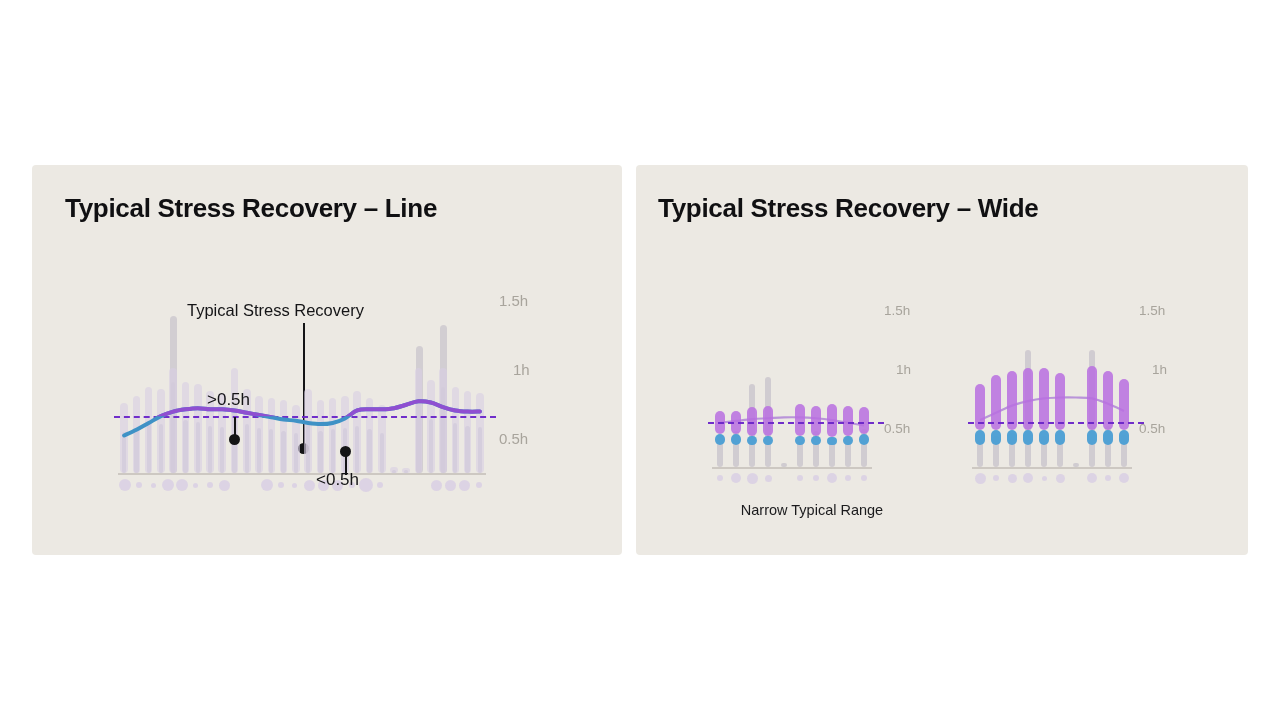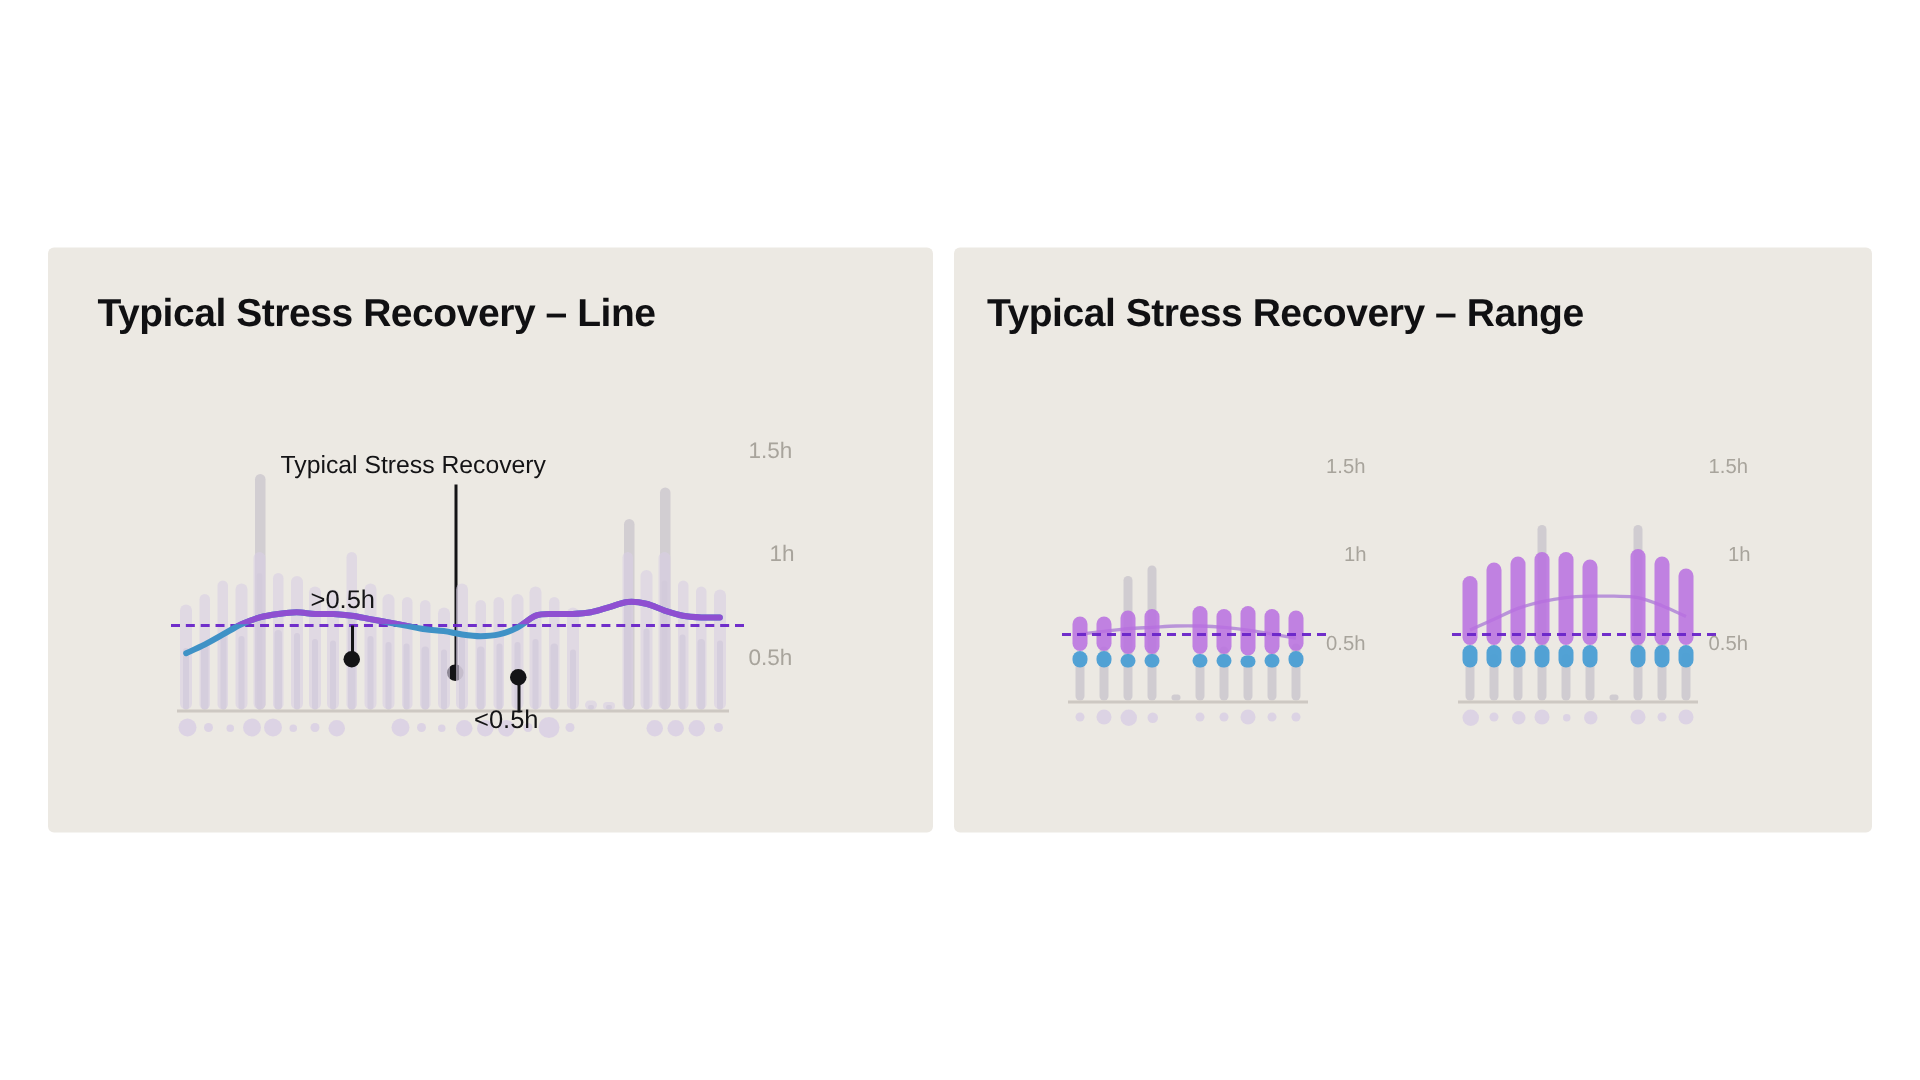--- a/index.html
+++ b/index.html
@@ -170,21 +170,21 @@
     <div class="ann-line" style="left:202px;top:252px;height:22px;"></div>
     <div class="ann-dot" style="left:197px;top:269px;"></div>
 
     <div class="callout-text" style="left:284px;top:305px;font-size:17px;">&lt;0.5h</div>
     <div class="ann-line" style="left:313px;top:288px;height:22px;"></div>
     <div class="ann-dot" style="left:308px;top:281px;"></div>
   </div>
 
   <div class="card" id="card-range">
 
-    <div class="card-title">Typical Stress Recovery – Range</div>
+    <div class="card-title">Typical Stress Recovery – Wide</div>
 
     <div class="plot" id="plot-narrow" style="left:76px;top:140px;width:160px;height:200px;">
         <div class="bar-stem" style="left: 4.832px; width: 6.336px; bottom: 38px; height: 31.6px; background: rgb(201, 196, 204);"></div>
         <div class="bar-stem" style="left: 20.832px; width: 6.336px; bottom: 38px; height: 36.1143px; background: rgb(201, 196, 204);"></div>
         <div class="bar-stem" style="left: 36.832px; width: 6.336px; bottom: 38px; height: 83.0629px; background: rgb(201, 196, 204);"></div>
         <div class="bar-stem" style="left: 52.832px; width: 6.336px; bottom: 38px; height: 90.2857px; background: rgb(201, 196, 204);"></div>
         <div class="bar-stem" style="left: 68.832px; width: 6.336px; bottom: 38px; height: 4.51429px; background: rgb(201, 196, 204);"></div>
         <div class="bar-stem" style="left: 84.832px; width: 6.336px; bottom: 38px; height: 25.28px; background: rgb(201, 196, 204);"></div>
         <div class="bar-stem" style="left: 100.832px; width: 6.336px; bottom: 38px; height: 36.1143px; background: rgb(201, 196, 204);"></div>
         <div class="bar-stem" style="left: 116.832px; width: 6.336px; bottom: 38px; height: 28.8914px; background: rgb(201, 196, 204);"></div>
@@ -219,20 +219,21 @@
         <div class="dot" style="width: 7px; height: 7px; left: 52.5px; top: 169.5px; background: rgb(217, 207, 228);"></div>
         <div class="dot" style="width: 6px; height: 6px; left: 85px; top: 170px; background: rgb(217, 207, 228);"></div>
         <div class="dot" style="width: 6px; height: 6px; left: 101px; top: 170px; background: rgb(217, 207, 228);"></div>
         <div class="dot" style="width: 10px; height: 10px; left: 115px; top: 168px; background: rgb(217, 207, 228);"></div>
         <div class="dot" style="width: 6px; height: 6px; left: 133px; top: 170px; background: rgb(217, 207, 228);"></div>
         <div class="dot" style="width: 6px; height: 6px; left: 149px; top: 170px; background: rgb(217, 207, 228);"></div>
       </div>
     <div class="axis-label" style="left:248px;top:138px;font-size:13.5px;">1.5h</div>
     <div class="axis-label" style="left:260px;top:197px;font-size:13.5px;">1h</div>
     <div class="axis-label" style="left:248px;top:256px;font-size:13.5px;">0.5h</div>
+    <div class="panel-caption" style="left:26px;top:337px;width:300px;">Narrow Typical Range</div>
 
     <div class="plot" id="plot-wide" style="left:336px;top:140px;width:160px;height:200px;">
         <div class="bar-stem" style="left: 4.832px; width: 6.336px; bottom: 38px; height: 27.0857px; background: rgb(201, 196, 204);"></div>
         <div class="bar-stem" style="left: 20.832px; width: 6.336px; bottom: 38px; height: 30.6971px; background: rgb(201, 196, 204);"></div>
         <div class="bar-stem" style="left: 36.832px; width: 6.336px; bottom: 38px; height: 34.3086px; background: rgb(201, 196, 204);"></div>
         <div class="bar-stem" style="left: 52.832px; width: 6.336px; bottom: 38px; height: 117.371px; background: rgb(201, 196, 204);"></div>
         <div class="bar-stem" style="left: 68.832px; width: 6.336px; bottom: 38px; height: 30.6971px; background: rgb(201, 196, 204);"></div>
         <div class="bar-stem" style="left: 84.832px; width: 6.336px; bottom: 38px; height: 27.0857px; background: rgb(201, 196, 204);"></div>
         <div class="bar-stem" style="left: 100.832px; width: 6.336px; bottom: 38px; height: 4.51429px; background: rgb(201, 196, 204);"></div>
         <div class="bar-stem" style="left: 116.832px; width: 6.336px; bottom: 38px; height: 117.371px; background: rgb(201, 196, 204);"></div>

